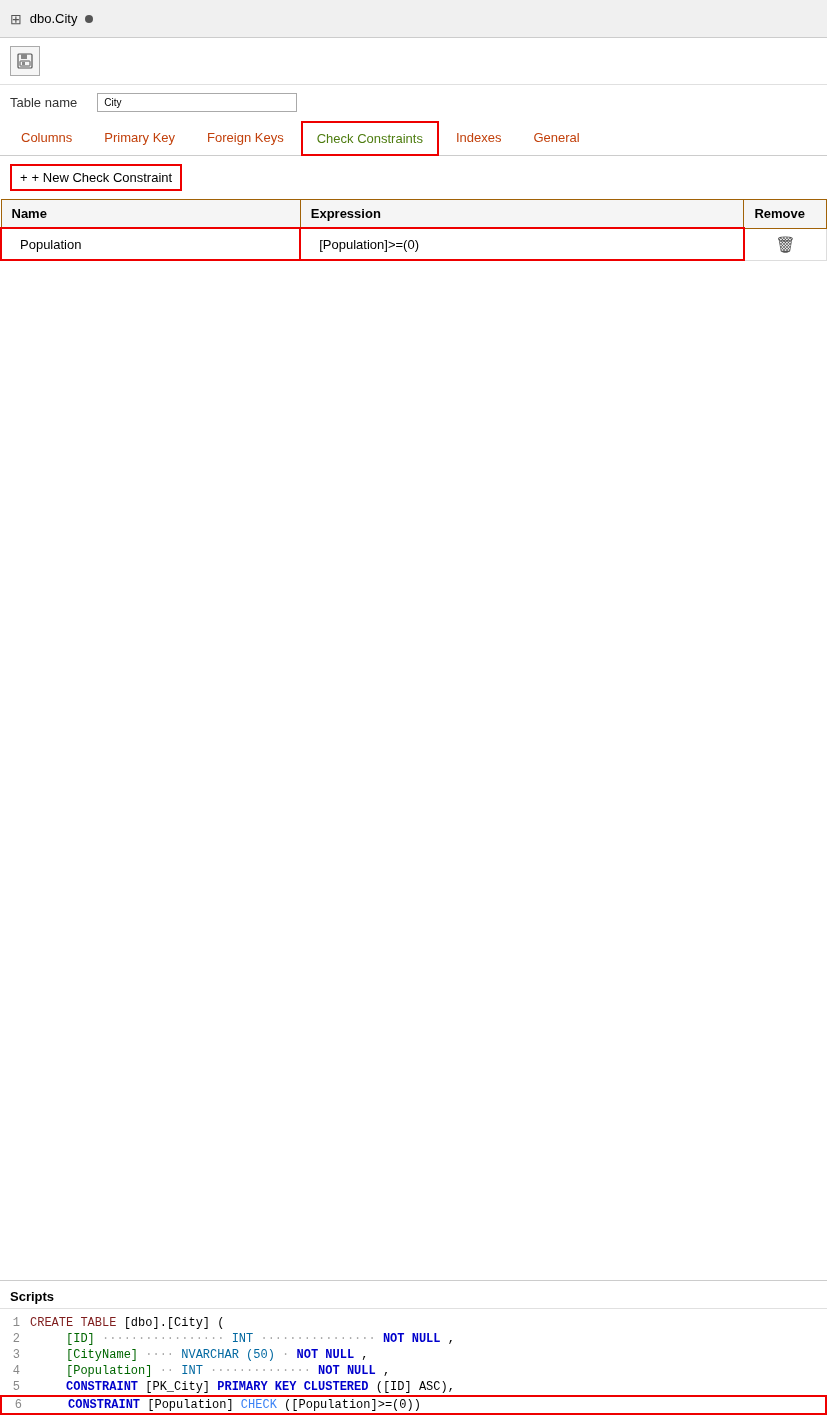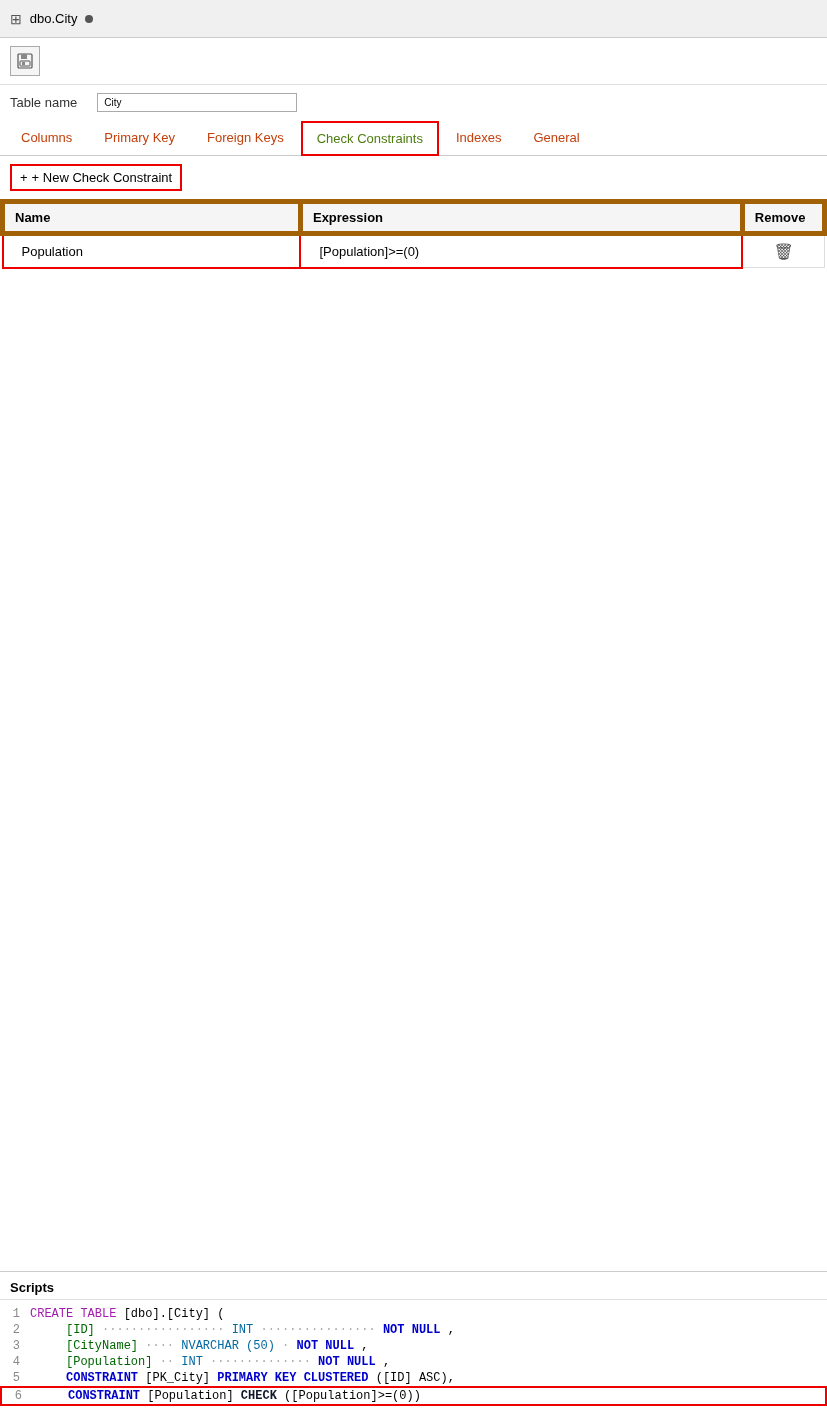--- a/index.html
+++ b/index.html
@@ -105,21 +105,21 @@
     
     .constraint-table {
       width: 100%;
       border-collapse: collapse;
       margin: 0;
     }
     .constraint-table th {
       text-align: left;
       padding: 6px 10px;
       background: #f5f5f5;
-      border: 5px solid #a16207;
+      border: 1px solid #a16207;
       font-weight: 600;
       font-size: 13px;
     }
     .constraint-table td {
       padding: 6px 18px;
       border: 1px solid #ddd;
       font-size: 13px;
       vertical-align: middle;
     }
     .constraint-table tr.data-row td:first-child {
@@ -136,21 +136,21 @@
       background: none;
       border: none;
       cursor: pointer;
       font-size: 16px;
       color: #555;
     }
 
     
     .scripts-section {
       position: absolute;
-      bottom: 13px;
+      bottom: 4px;
       left: 0;
       right: 0;
       border-top: 1px solid #ccc;
       background: #fff;
     }
     .scripts-header {
       padding: 8px 10px 4px;
       font-size: 13px;
       font-weight: 600;
       border-bottom: 1px solid #e0e0e0;
@@ -172,26 +172,26 @@
       text-align: right;
       padding-right: 10px;
       color: #888;
       user-select: none;
       flex-shrink: 0;
     }
     .line-code {
       flex: 1;
     }
     .kw-blue { color: #0000cc; font-weight: bold; }
-    .kw-create { color: #a21caf; }
+    .kw-create { color: #7f1d1d; }
     .col-name-sql { color: #006600; }
     .type-sql { color: #0369a1; }
     .dots { color: #aaa; }
     .kw-constraint { color: #0000cc; font-weight: bold; }
-    .kw-check { color: #0f172a; font-weight: bold; }
+    .kw-check { color: #3b82f6; font-weight: normal; }
 
     .main-content {
       position: relative;
       min-height: 1425px;
     }
   </style>
 </head>
 <body>
 
 <div class="main-content">

